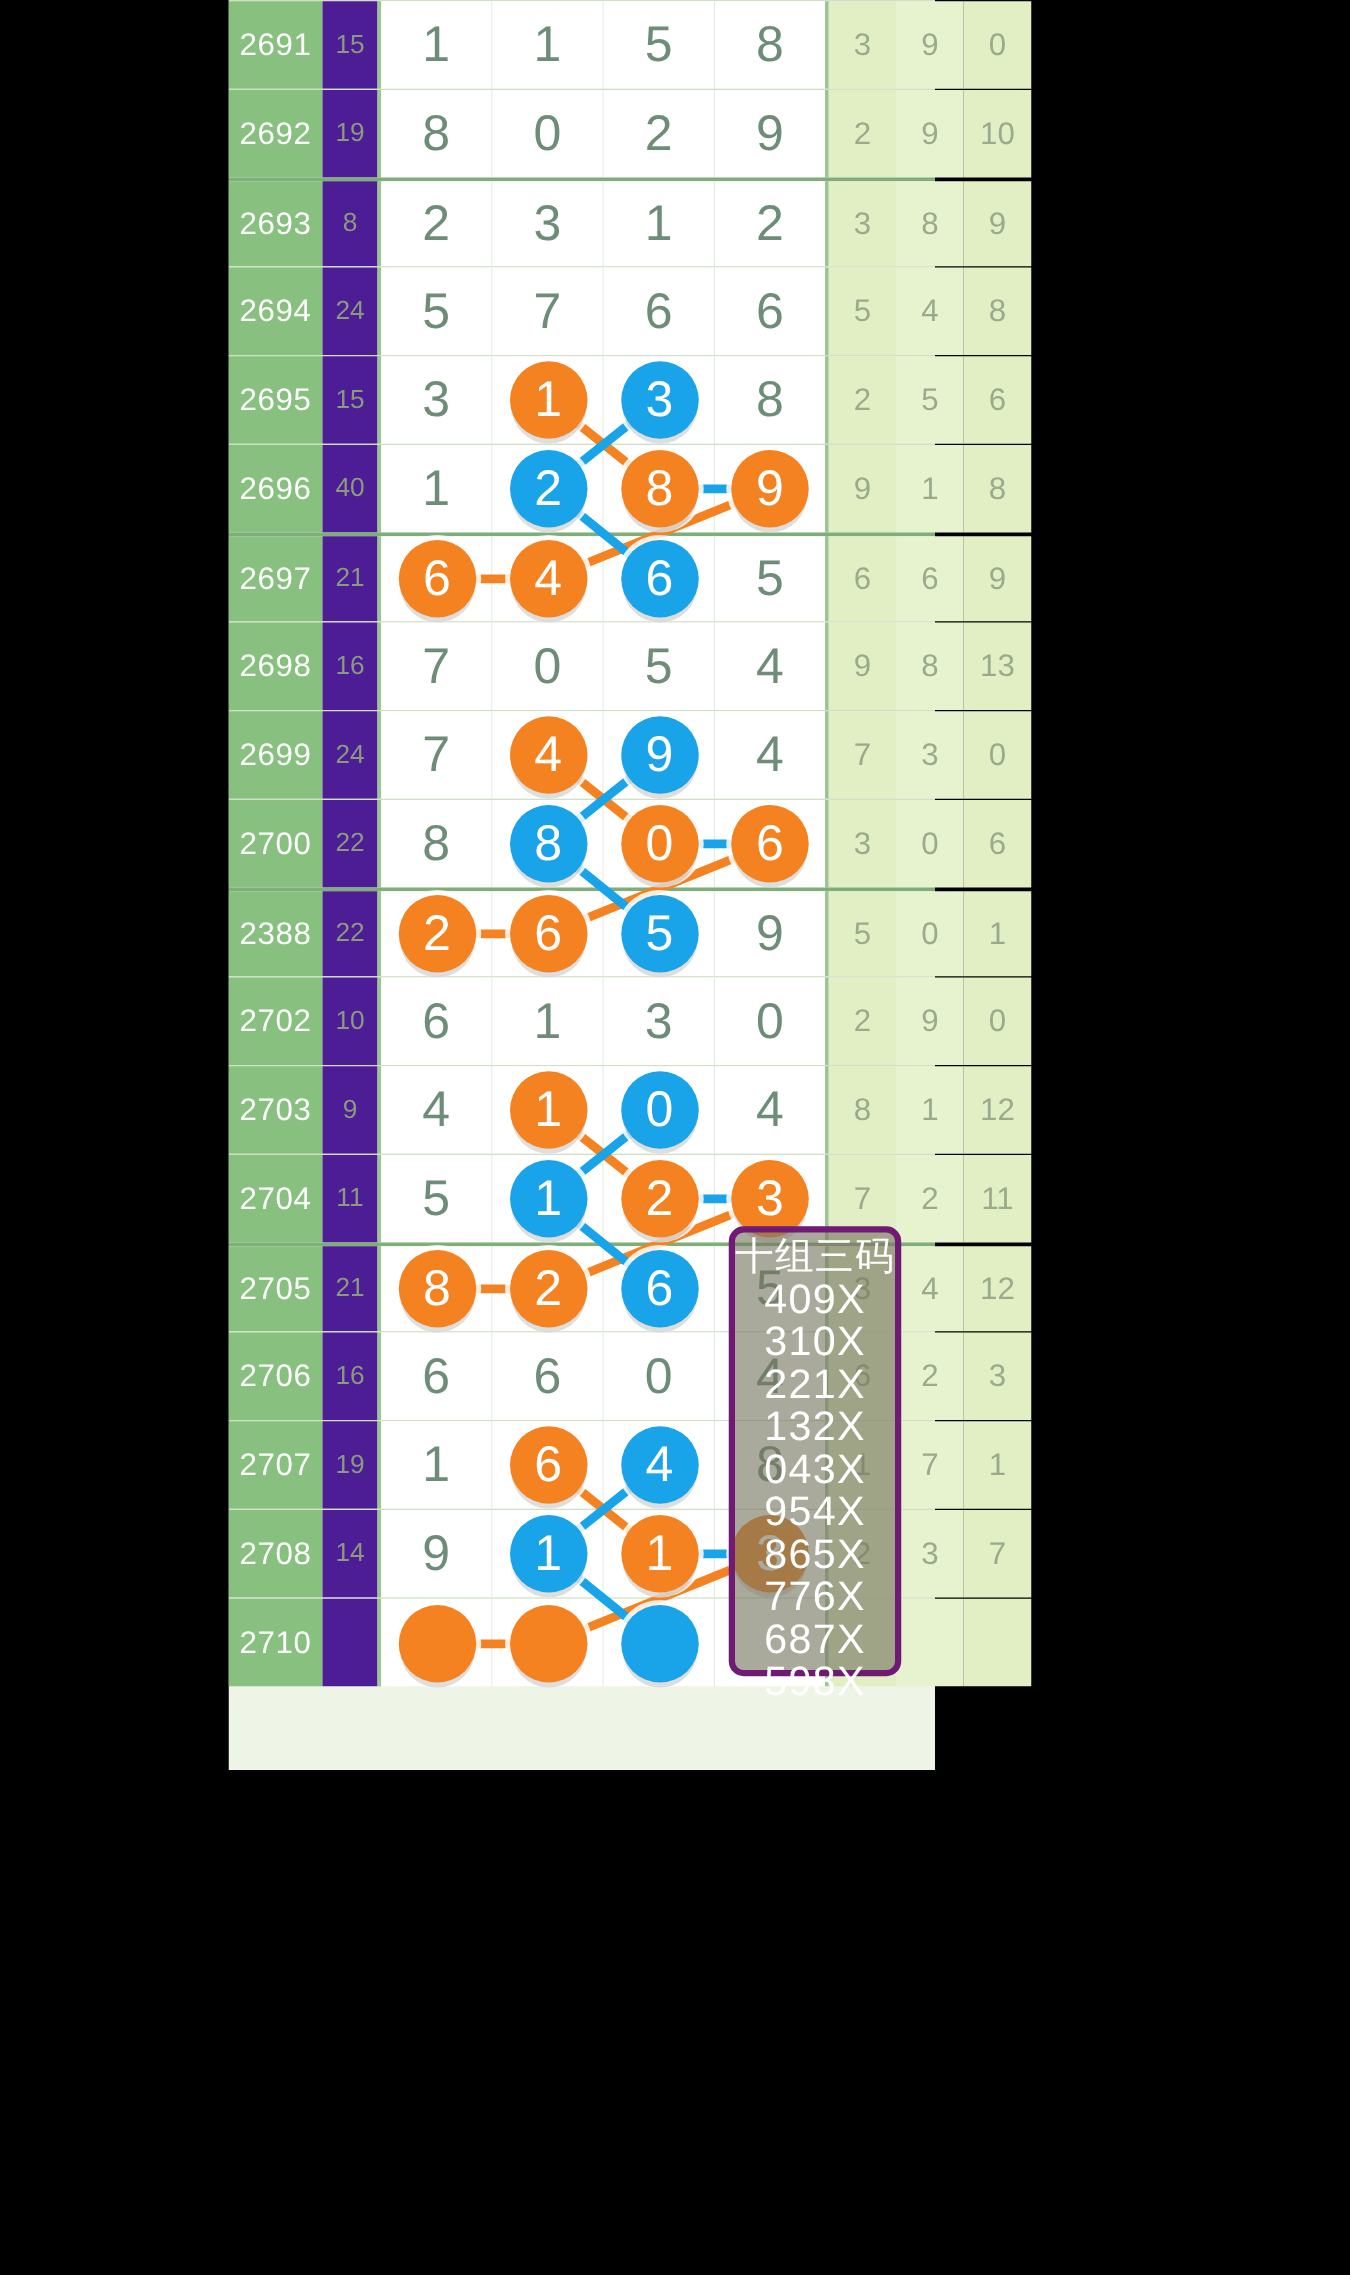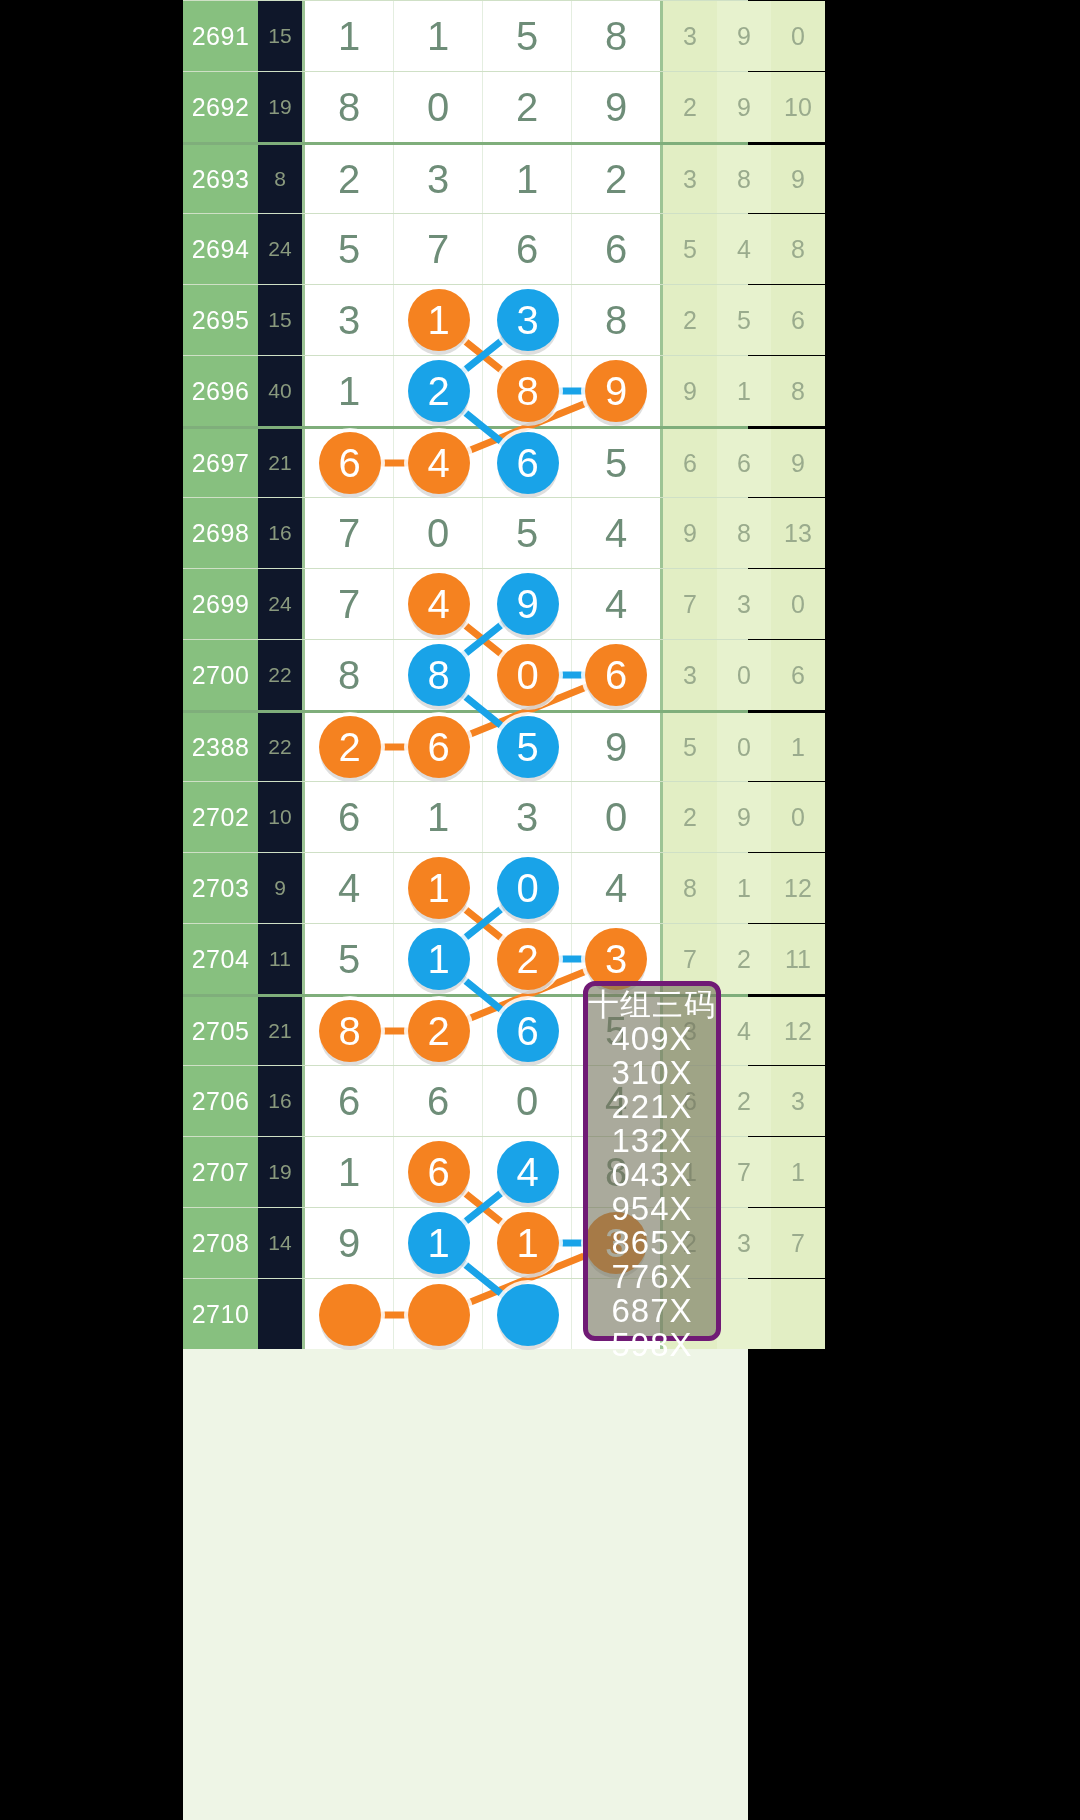--- a/index.html
+++ b/index.html
@@ -1,27 +1,27 @@
 <!DOCTYPE html>
 <html><head>
 <meta charset="utf-8">
 <style>
   html,body{margin:0;padding:0;background:#000;}
   body{width:1080px;height:1820px;font-family:"Liberation Sans",sans-serif;overflow:hidden;}
   #stage{position:relative;width:1080px;height:1820px;background:#000;}
 
   
-  #table{position:absolute;left:183px;top:0;width:565px;height:1820px;background:#eef5e6;}
+  #table{position:absolute;left:183px;top:0;width:565px;height:1416px;background:#eef5e6;}
   .row{position:relative;display:flex;height:71px;box-sizing:border-box;}
   .row.grp{border-top:3px solid #7fae7b;}
   .row.thin{border-top:1px solid #cfe0c6;}
 
   .c-issue{width:75px;flex:0 0 75px;background:#87c07f;color:#fff;display:flex;align-items:center;
            justify-content:center;font-size:25px;letter-spacing:.5px;}
-  .c-sum{width:44px;flex:0 0 44px;background:#0f172a;color:#8a9a7e;display:flex;align-items:center;
+  .c-sum{width:44px;flex:0 0 44px;background:#4c1d95;color:#8a9a7e;display:flex;align-items:center;
          justify-content:center;font-size:21px;}
   .c-dig{width:88px;flex:0 0 88px;background:#fff;display:flex;align-items:center;justify-content:center;
          color:#6e8d78;font-size:40px;border-right:1px solid #e4eee0;position:relative;}
   .c-dig:last-of-type{border-right:none;}
   .c-stat{width:54px;flex:0 0 54px;background:#e2eec4;color:#9aab8d;display:flex;align-items:center;
           justify-content:center;font-size:25px;}
   .c-stat.alt{background:#e7f2ce;}
   .digits{display:flex;border-left:3px solid #9dc495;border-right:3px solid #9dc495;}
   .stats{display:flex;}
   .c-dig.empty-cell{color:transparent;}

